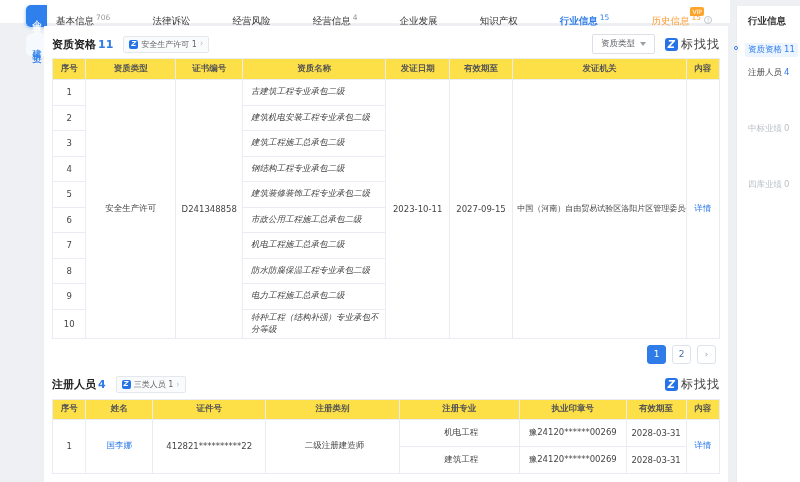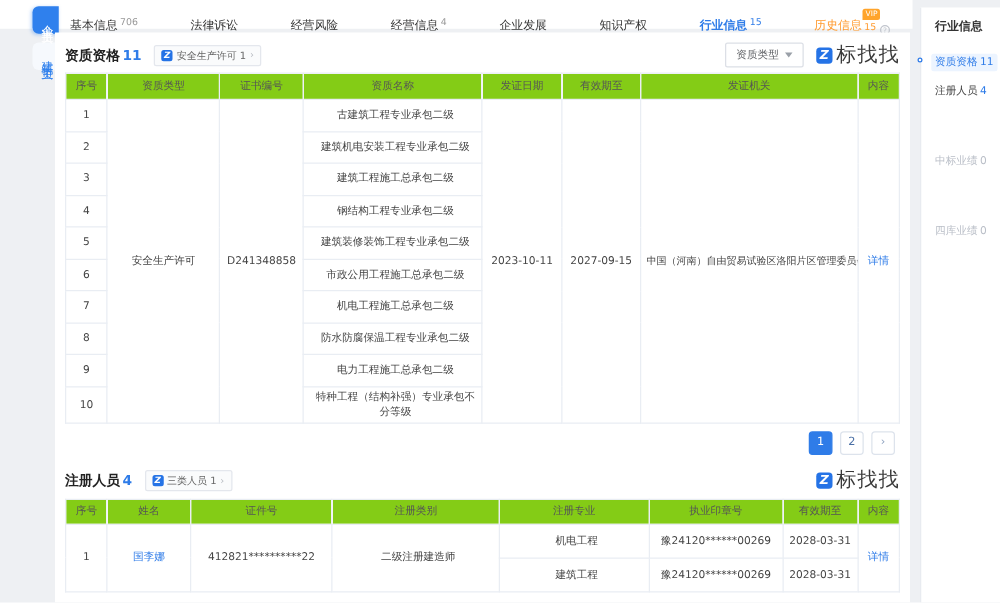--- a/index.html
+++ b/index.html
@@ -5,21 +5,21 @@
   * { margin:0; padding:0; box-sizing:border-box; }
   html,body { width:800px; height:482px; overflow:hidden; }
   body { background:#eef0f3; font-family:"DejaVu Sans","Liberation Sans",sans-serif; color:#333; position:relative; }
 
   
   .topnav { position:absolute; left:0; top:0; width:730px; height:23px; background:#fff; display:flex; align-items:center; padding:0 18px 0 56px; justify-content:space-between; }
   .nav-tab { display:flex; align-items:flex-start; gap:2px; font-size:9.5px; color:#333; cursor:pointer; position:relative; line-height:23px;margin-top:17px; }
   .nav-tab .cnt { font-size:7.5px; color:#999; line-height:12px; margin-top:3px; }
   .nav-tab.active { color:#2f7ce8; font-weight:bold; }
   .nav-tab.active .cnt { color:#2f7ce8; font-weight:normal; }
-  .nav-tab.vip { color:#ff9a2e;align-items:center; }
+  .nav-tab.vip { color:#ff9a2e; }
   .nav-tab.vip .cnt { color:#ff9a2e; }
   .vip-badge { position:absolute; top:-2px; right:8px; background:#ffa42b; color:#fff; font-size:6px; line-height:7px; padding:1px 2px; border-radius:2px 2px 2px 0; }
   .help-ico { width:8px; height:8px; border:1px solid #c0c4cc; border-radius:50%; color:#c0c4cc; font-size:6px; line-height:7px; text-align:center; margin-top:7px; margin-left:1px; }
 
   
   .vtabs { position:absolute; left:26px; top:5px; width:19px; }
   .vtab { writing-mode:vertical-rl; text-orientation:upright; letter-spacing:2px; font-size:9.5px; padding:7px 4px; border-radius:5px 0 0 5px; margin-bottom:7px; cursor:pointer; }
   .vtab.active { background:#2f80ed; color:#fff; box-shadow:-1px 1px 3px rgba(47,128,237,.35); }
   .vtab.plain { background:#f6f9fd; color:#2f80ed; }
 
@@ -30,28 +30,28 @@
   .sec-title { font-size:11px; font-weight:bold; color:#222; }
   .sec-title .num { color:#2f7ce8; margin-left:2px; }
   .pill { display:flex; align-items:center; gap:3px; margin-left:10px; border:1px solid #e4e7ed; background:#fafbfc; border-radius:2px; padding:2px 5px; font-size:8px; color:#666; cursor:pointer; }
   .zmini { width:9px; height:9px; background:#2573e6; color:#fff; font-size:7px; font-weight:bold; line-height:9px; text-align:center; border-radius:2px; font-style:italic; }
   .chev { color:#b5b9c0; font-size:8px; line-height:8px; }
   .spacer { flex:1; }
   .dropdown { display:flex; align-items:center; gap:5px; border:1px solid #dcdfe6; border-radius:2px; background:#fff; padding:3px 8px; font-size:8.5px; color:#606266; cursor:pointer; margin-right:10px; }
   .caret { width:0; height:0; border-left:3px solid transparent; border-right:3px solid transparent; border-top:4px solid #9aa0a8; }
   .logo { display:flex; align-items:center; gap:3px; cursor:pointer; }
   .logo .zbox { width:13px; height:13px; background:#2573e6; color:#fff; border-radius:3px; font-weight:bold; font-size:10px; line-height:13px; text-align:center; font-style:italic; }
-  .logo .ltxt { font-size:16px; color:#3a3a3a; letter-spacing:1px; font-weight:500; }
+  .logo .ltxt { font-size:12px; color:#3a3a3a; letter-spacing:1px; font-weight:500; }
 
   
   table { border-collapse:collapse; width:100%; table-layout:fixed; }
   th, td { border:1px solid #e9edf3; font-size:8.5px; color:#444; text-align:center; padding:2px 4px; background:#fff; overflow:hidden; }
-  th { background:#84cc16; color:#555; font-weight:400; height:21px; }
+  th { background:#fde047; color:#555; font-weight:700; height:21px; }
   .t-qual td { height:25.5px; }
-  .t-qual td.name { text-align:center; padding-left:8px; }
+  .t-qual td.name { text-align:left; padding-left:8px;font-style:italic; }
   td.authority { font-size:8px; white-space:nowrap; }
   a.detail { color:#2f7ce8; text-decoration:none; cursor:pointer; }
   .blue-link { color:#2f7ce8; cursor:pointer; }
   .t-person th { height:20px; }
   .t-person td { height:27px; }
   .t-person td.left { text-align:center; padding-left:8px; }
 
   
   .pager { display:flex; justify-content:flex-end; align-items:center; gap:6px; height:32px; padding-right:4px; }
   .pg { min-width:19px; height:19px; line-height:17px; text-align:center; font-size:9px; border:1px solid #dde3ec; border-radius:3px; background:#fff; color:#4a6fa5; cursor:pointer; }

